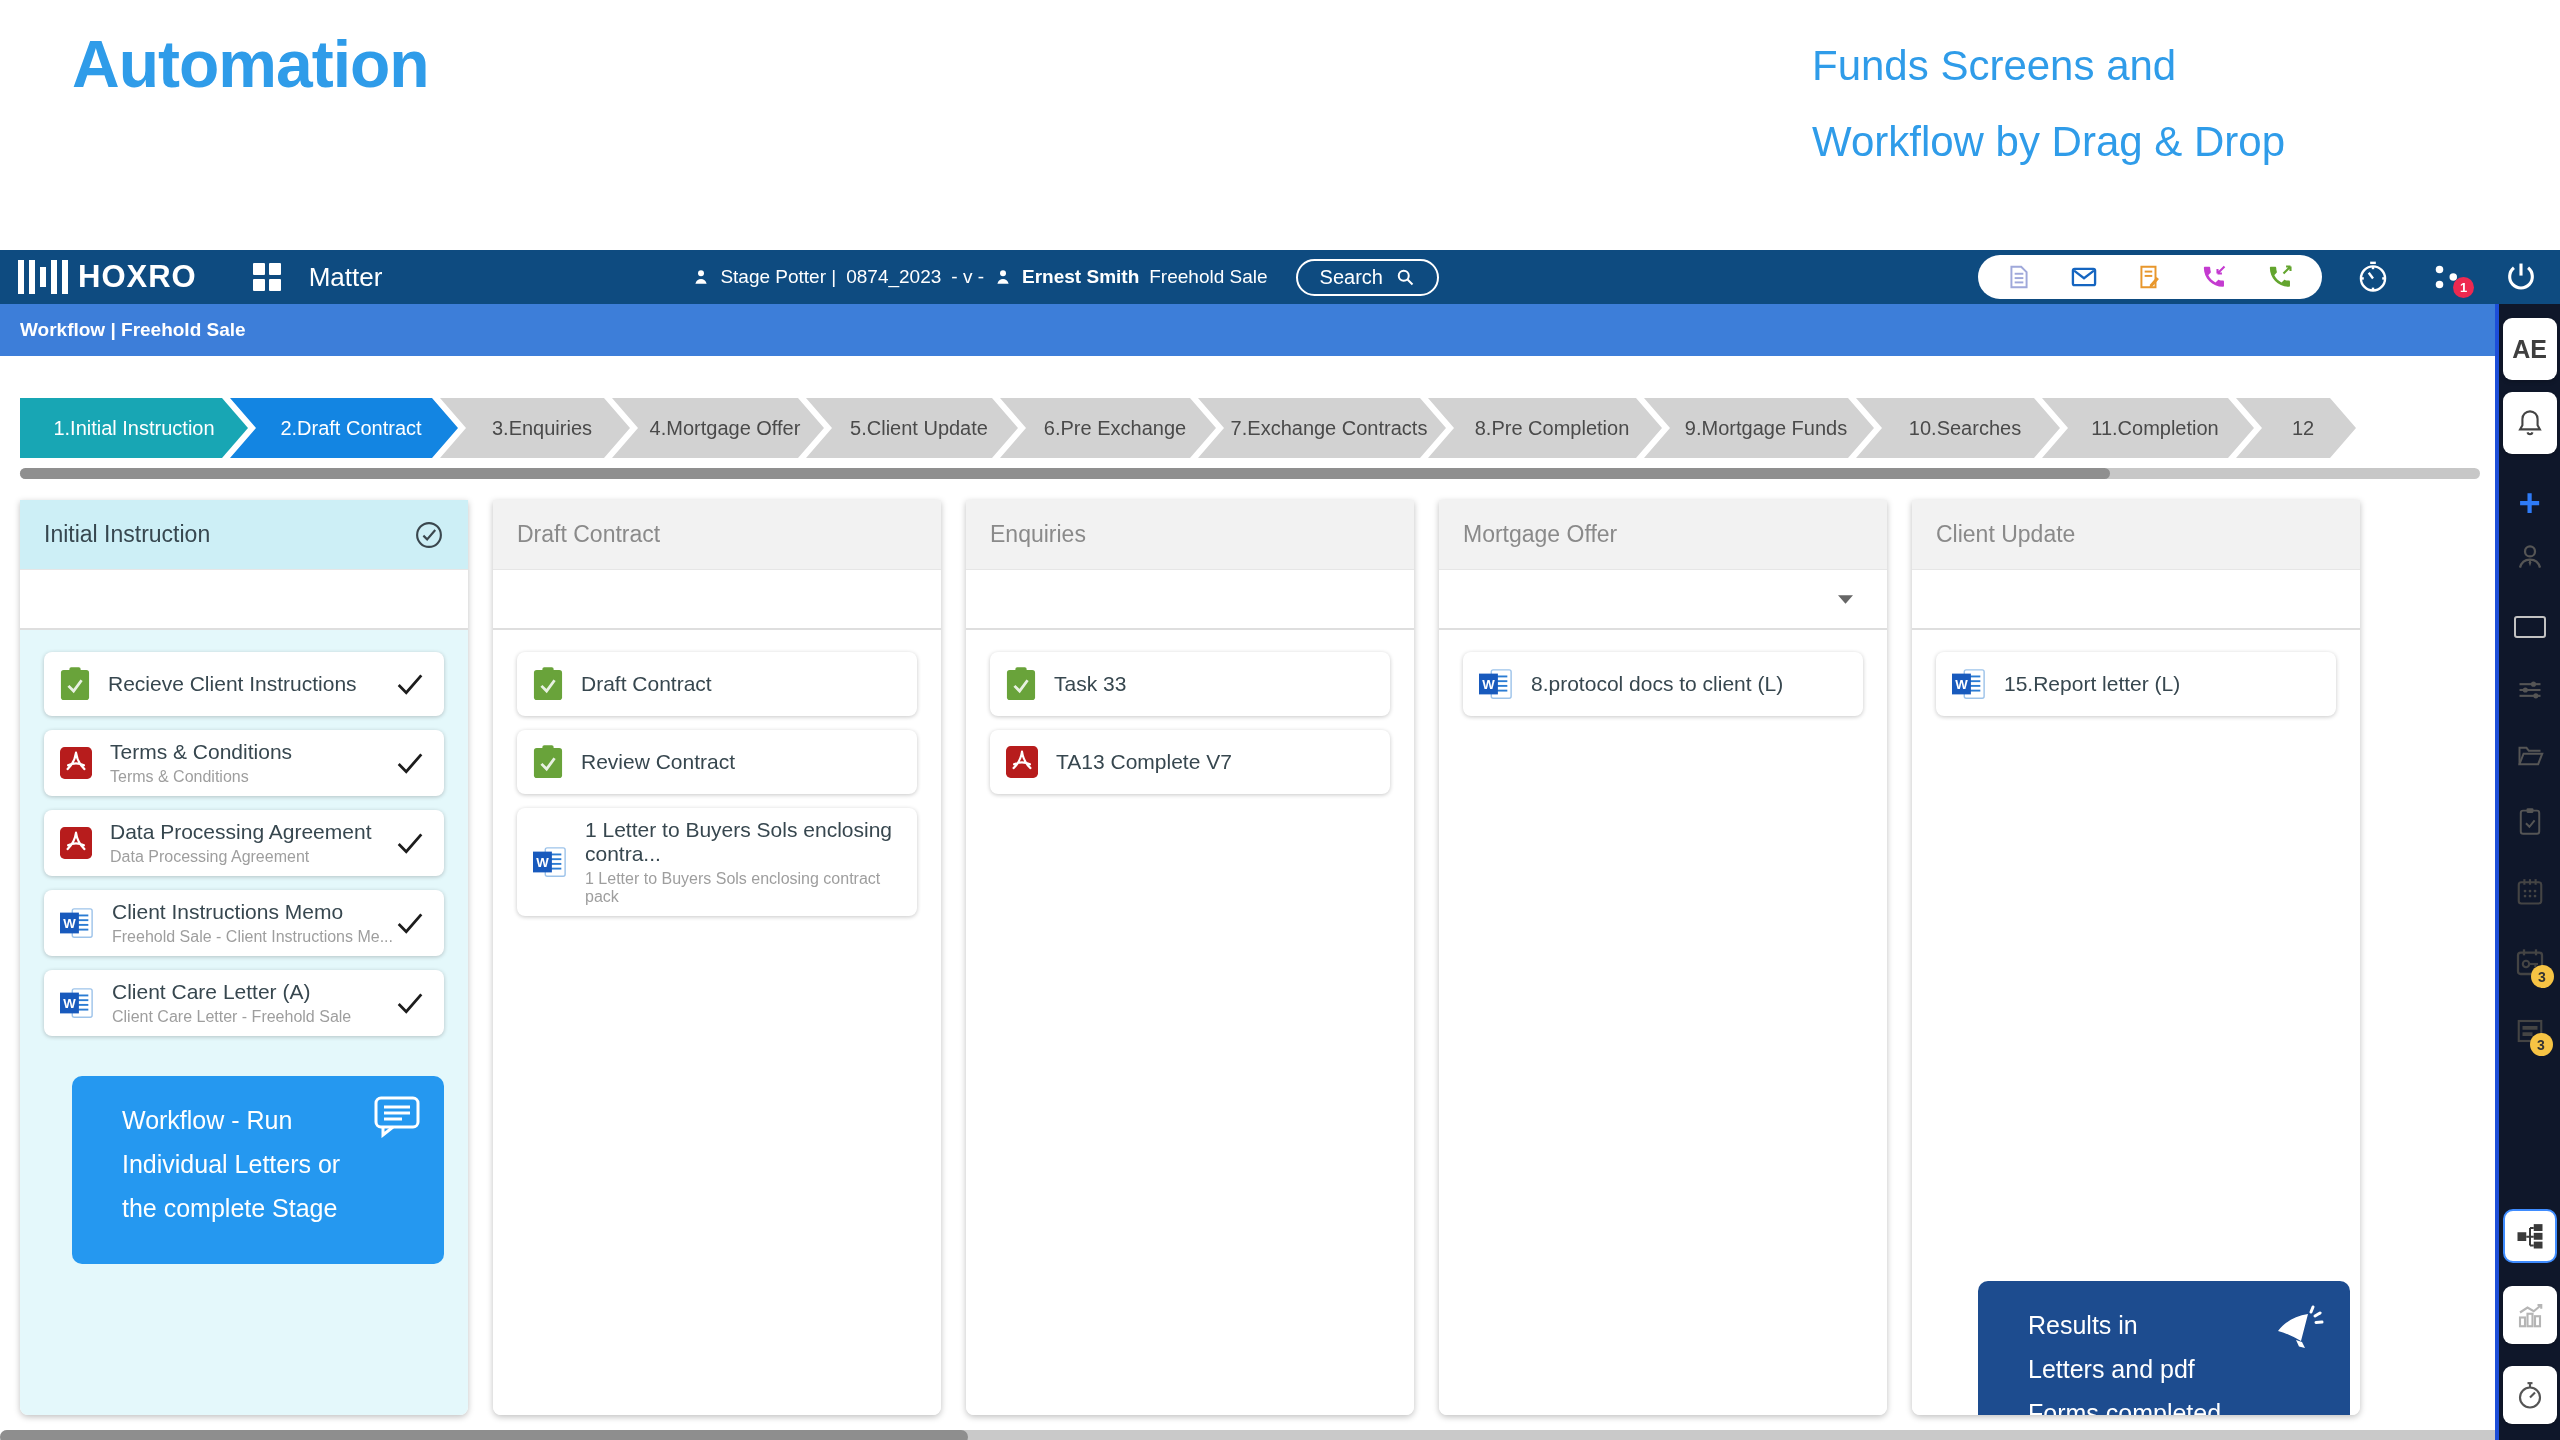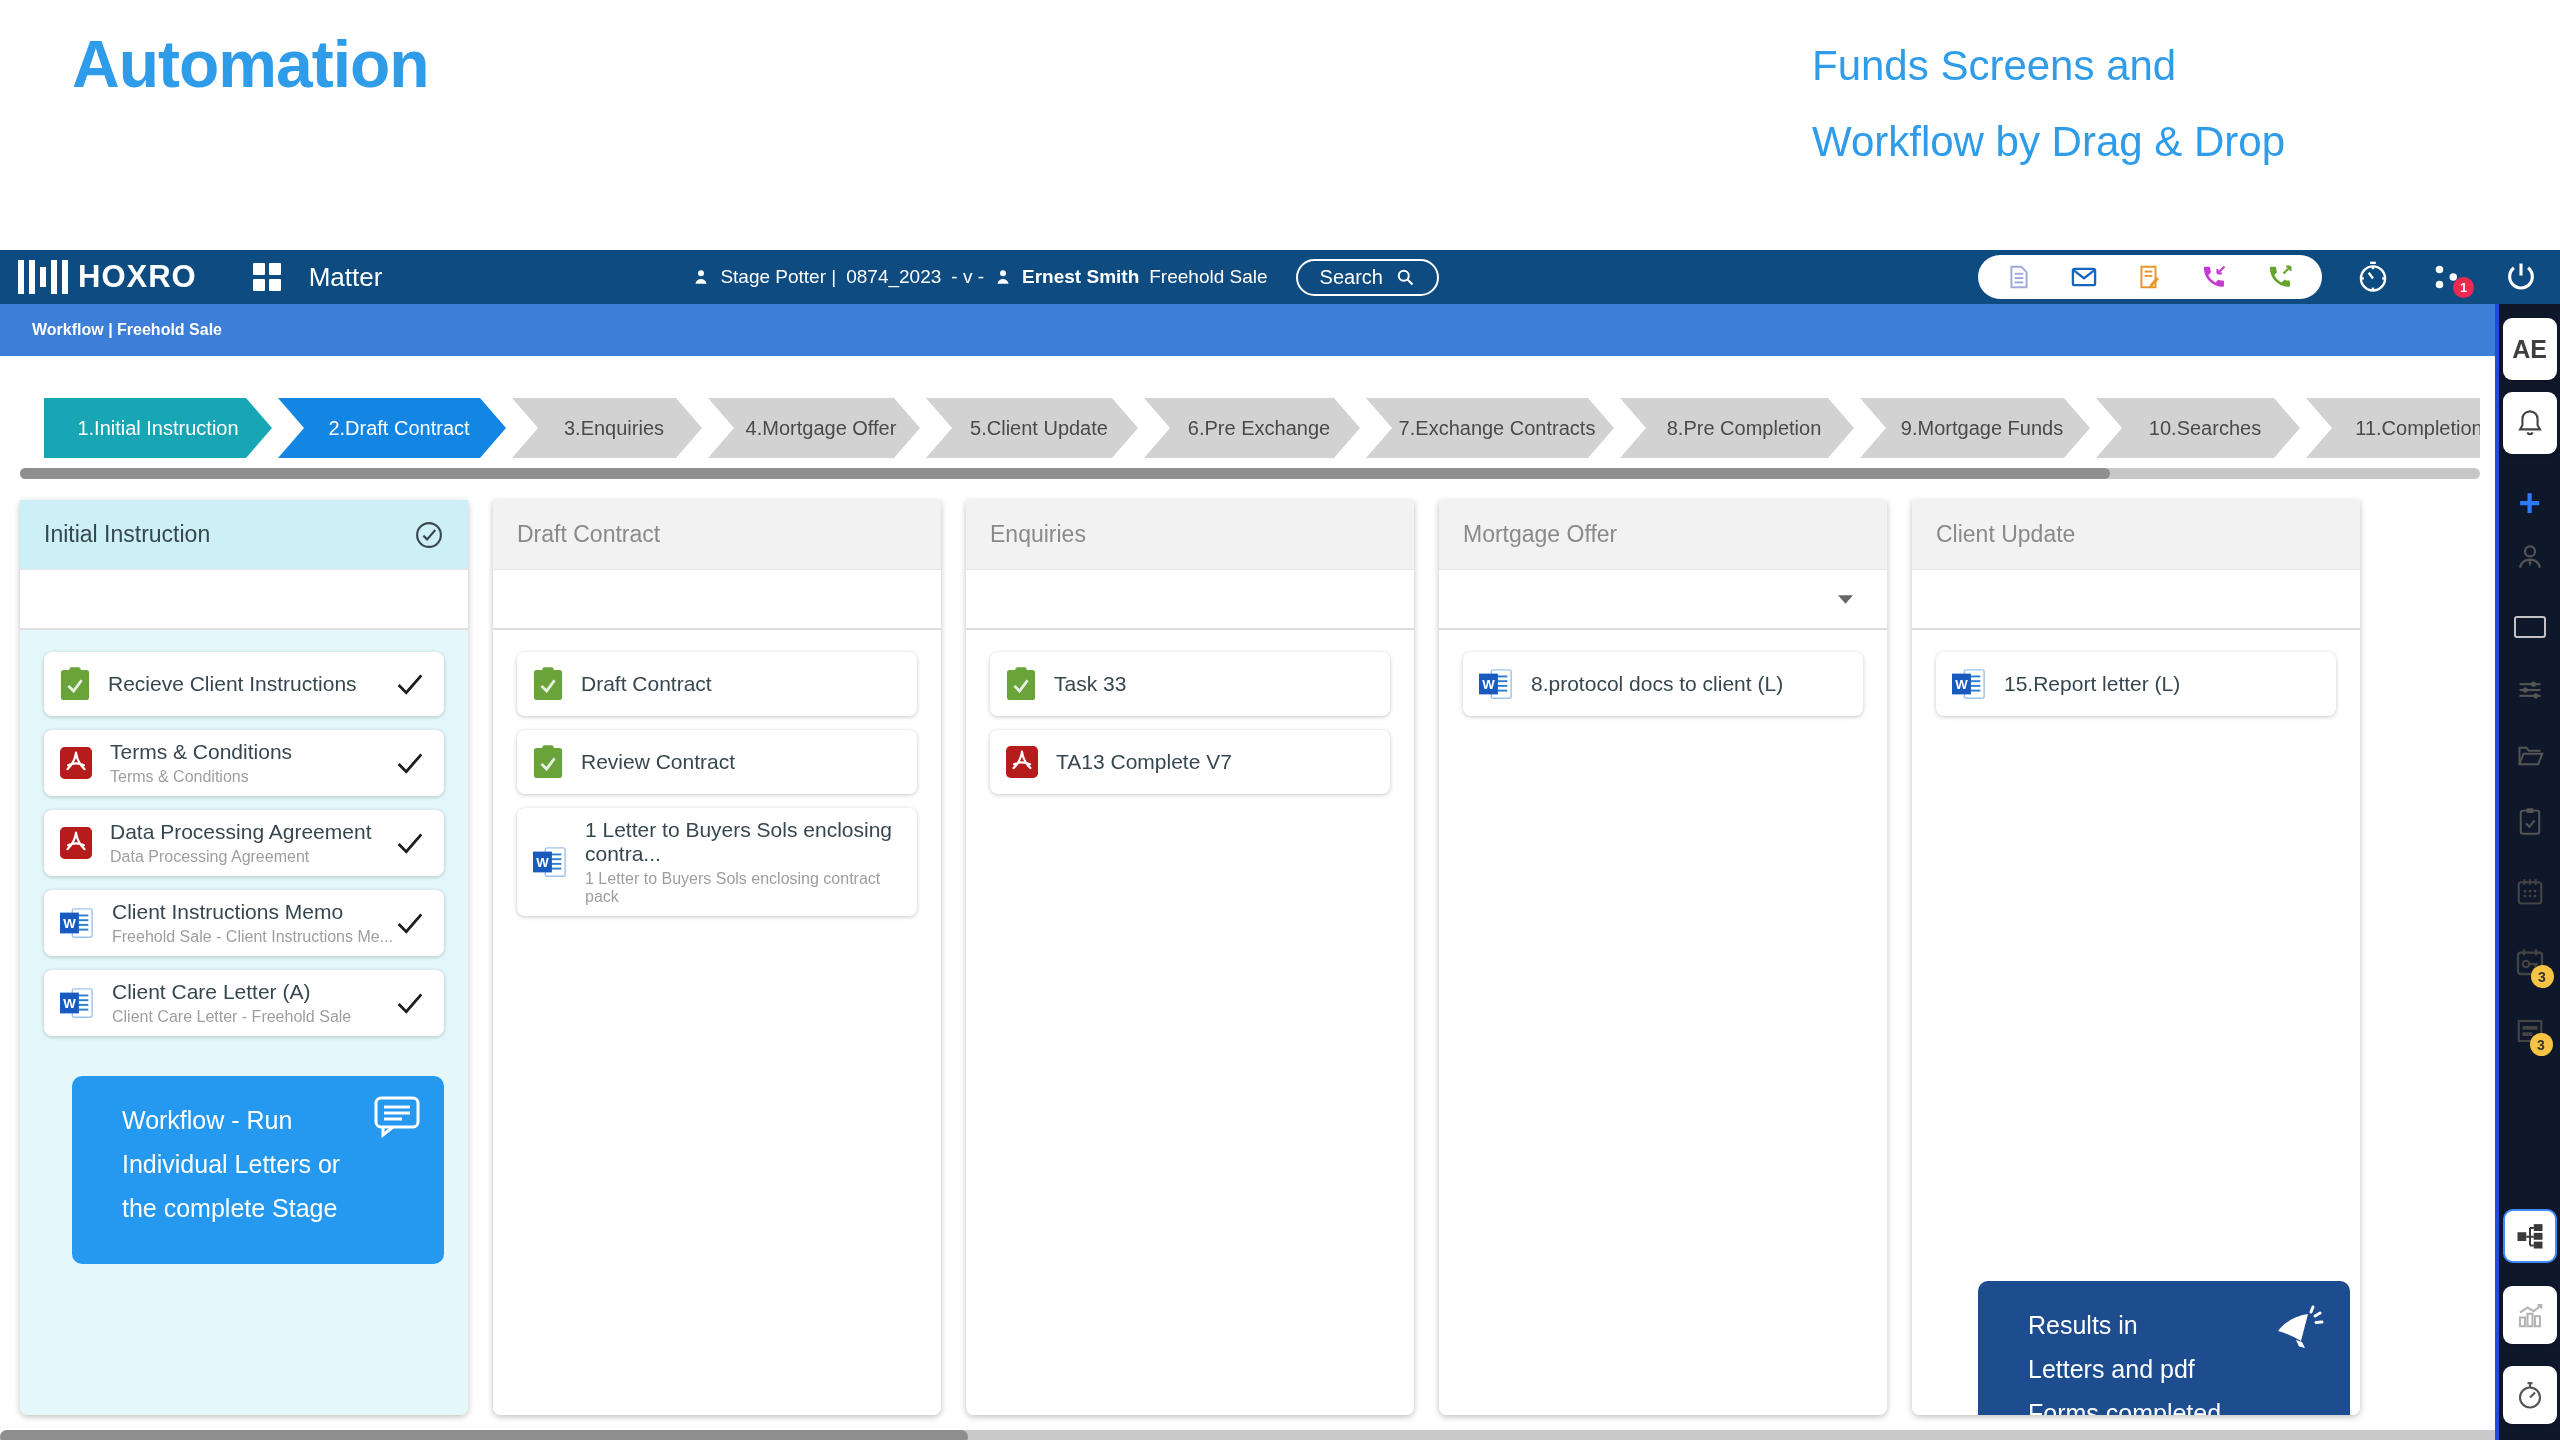--- a/index.html
+++ b/index.html
@@ -28,27 +28,27 @@
   .pill-white { display:flex; align-items:center; gap:38px; background:#fff; border-radius:22px;
     height:44px; padding:0 28px; margin-left:auto; }
   .nav-right-icons { display:flex; align-items:center; gap:42px; margin-left:34px; margin-right:22px; }
   .badge-red { position:absolute; right:-12px; bottom:-6px; background:#ee2950; color:#fff;
     width:21px; height:21px; border-radius:50%; font-size:13px; font-weight:bold;
     display:flex; align-items:center; justify-content:center; }
 
   
   #bluebar { left:0; top:304px; width:2495px; height:52px; background:#3d7ed9;
     display:flex; align-items:center; }
-  #bluebar span { color:#fff; font-size:16px; font-weight:bold; margin-left:32px; }
+  #bluebar span { color:#fff; font-size:19px; font-weight:bold; margin-left:20px; }
 
   
   #stagebar { left:20px; top:398px; width:2460px; height:60px; display:flex; overflow:hidden; }
   .stage { flex:0 0 auto; height:60px; display:flex; align-items:center; justify-content:center;
     font-size:20px; color:#4a4a4a; background:#d2d2d2; margin-right:-18px; padding-left:14px; cursor:pointer;
-    clip-path:polygon(0 0, calc(100% - 26px) 0, 100% 50%, calc(100% - 26px) 100%, 0 100%, 26px 50%);margin-left:24px; }
+    clip-path:polygon(0 0, calc(100% - 26px) 0, 100% 50%, calc(100% - 26px) 100%, 0 100%, 26px 50%); }
   .stage.first { clip-path:polygon(0 0, calc(100% - 26px) 0, 100% 50%, calc(100% - 26px) 100%, 0 100%); padding-left:0; }
   .stage.done { background:#18a6b4; color:#fff; }
   .stage.active { background:#1385e2; color:#fff; }
   #stagescroll { left:20px; top:468px; width:2460px; height:11px; background:#c7c7c7; border-radius:6px; }
   #stagescroll .thumb { width:2090px; height:11px; background:#8f8f8f; border-radius:6px; }
 
   
   #board { left:20px; top:500px; width:2460px; height:915px; display:flex; gap:25px; }
   .col { width:448px; height:915px; background:#fff; box-shadow:0 2px 6px rgba(0,0,0,.25);
     border-radius:0 0 8px 8px; display:flex; flex-direction:column; overflow:hidden; }

